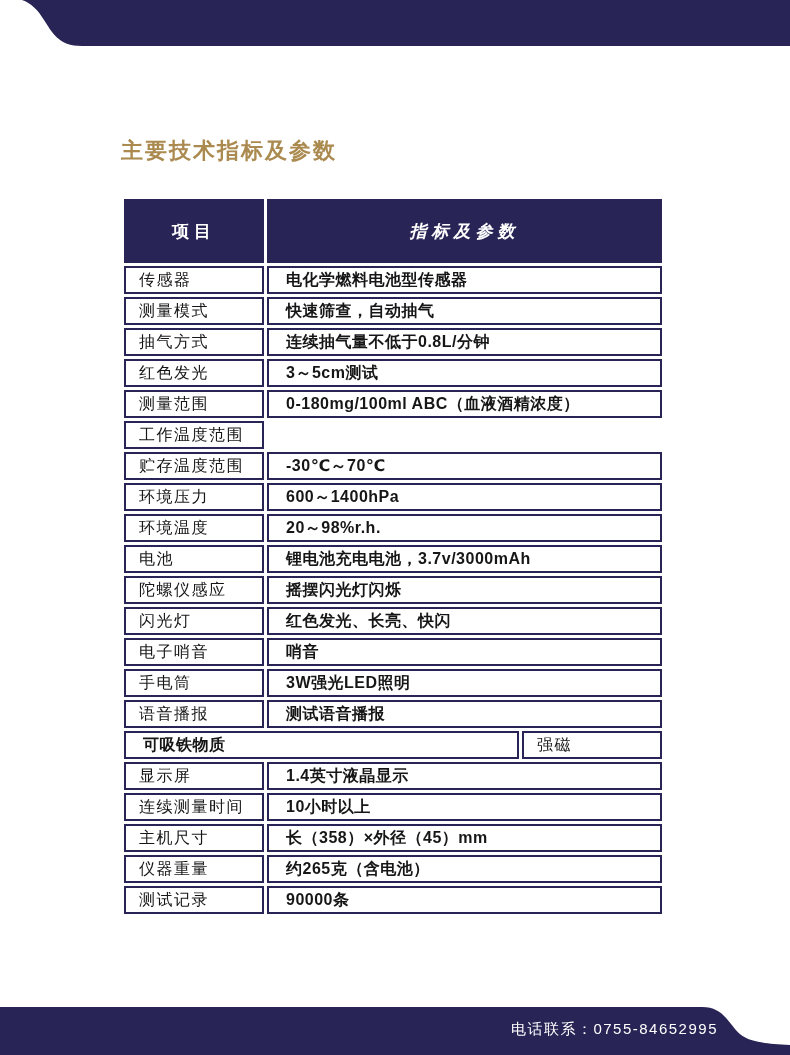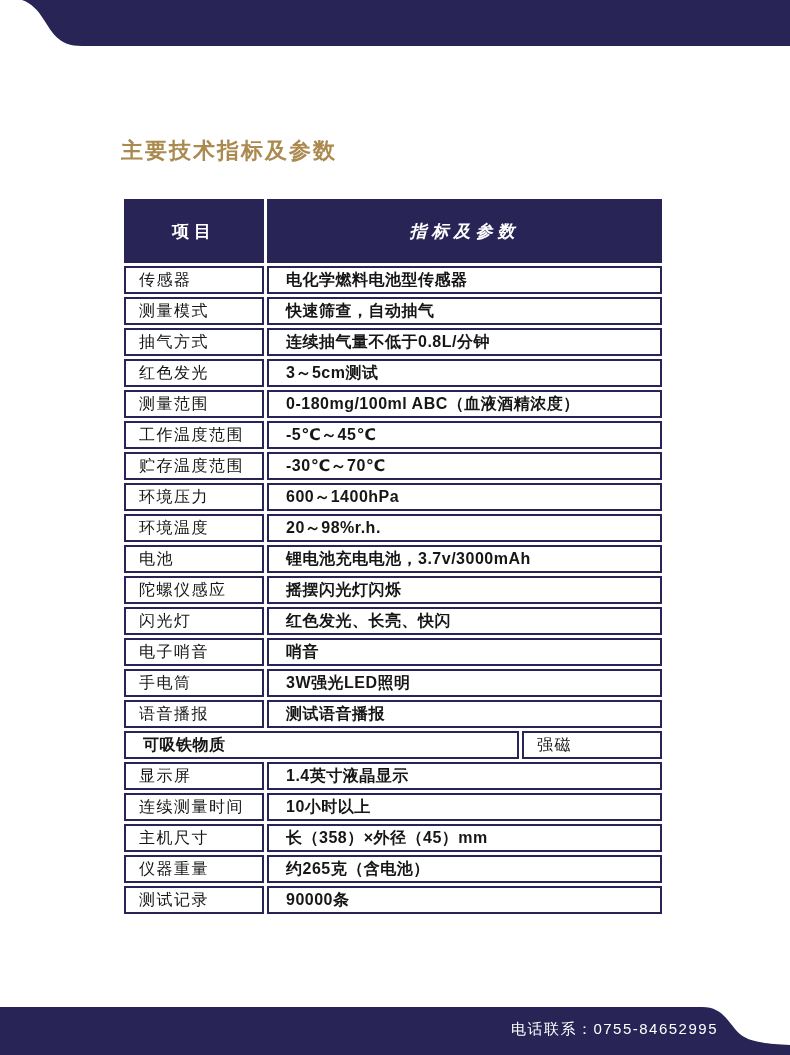--- a/index.html
+++ b/index.html
@@ -146,21 +146,20 @@
     <div class="cell value">3～5cm测试</div>
   </div>
 
   <div class="body-row">
     <div class="cell item">测量范围</div>
     <div class="cell value">0-180mg/100ml ABC（血液酒精浓度）</div>
   </div>
 
   <div class="body-row">
     <div class="cell item">工作温度范围</div>
-    <div class="cell value">-5℃～45℃</div>
   </div>
 
   <div class="body-row">
     <div class="cell item">贮存温度范围</div>
     <div class="cell value">-30℃～70℃</div>
   </div>
 
   <div class="body-row">
     <div class="cell item">环境压力</div>
     <div class="cell value">600～1400hPa</div>

